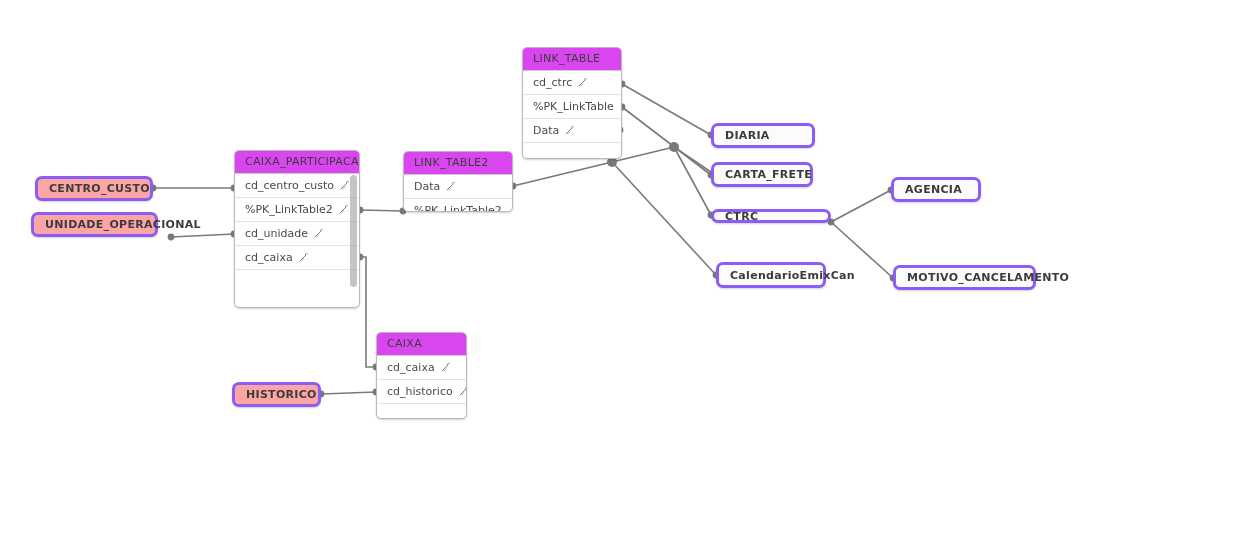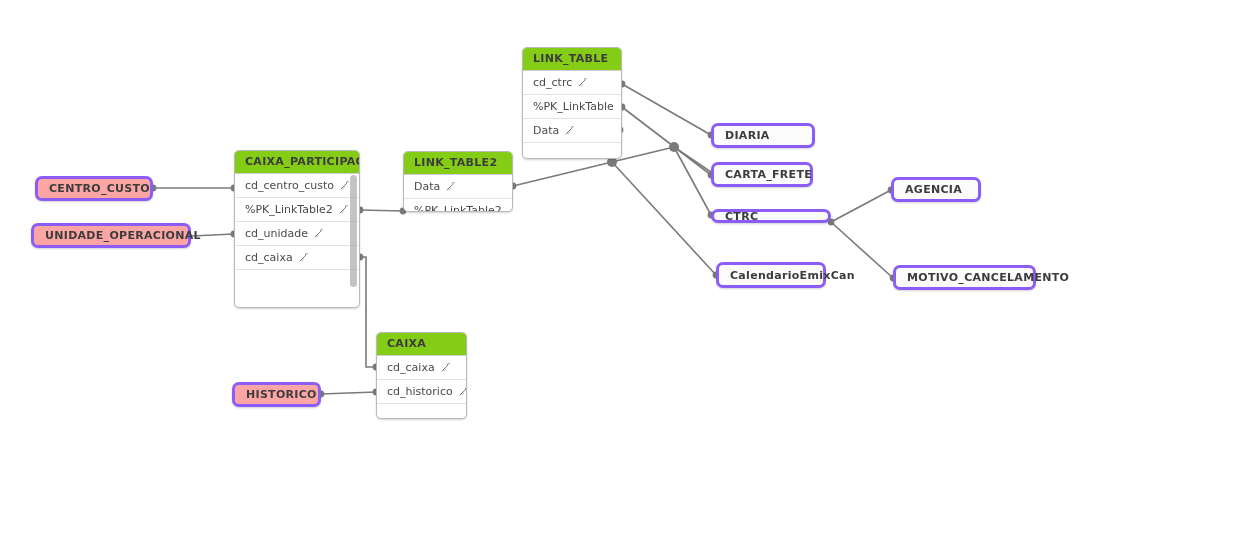--- a/index.html
+++ b/index.html
@@ -14,24 +14,24 @@
   .table-node{
     position:absolute;
     background:#ffffff;
     border:1px solid #b9b9b9;
     border-radius:5px;
     box-shadow:0 1px 2px rgba(0,0,0,.18);
     box-sizing:border-box;
     overflow:hidden;
   }
   .table-node .hdr{
-    background:#84cc16;
+    background:#d946ef;
     border-bottom:1px solid #cfcfcf;
     font-size:11px;
-    font-weight:bold;
+    font-weight:normal;
     color:#3c3c3c;
     letter-spacing:.3px;
     padding:0 10px;
     height:22px;
     line-height:22px;
     white-space:nowrap;
     overflow:hidden;
   }
   .table-node .row{
     height:23px;
@@ -223,21 +223,21 @@
           <span class="fname">cd_historico</span>
           <span class="keyico">
             <svg width="9" height="9" viewBox="0 0 10 10">
               <path d="M9.3 0.7 A1.1 1.1 0 0 0 7.7 2.3 L3.2 6.8 L1.2 8.8 M2.6 7.4 L3.6 8.4 M4.0 6.0 L5.0 7.0" stroke="#6e6e6e" stroke-width="1" fill="none" stroke-linecap="round"></path>
             </svg>
           </span>
         </div>
         <div class="foot"></div>
       </div>
       <div class="pill grey" style="left: 35px; top: 176px; width: 118px; height: 25px;">CENTRO_CUSTO</div>
-      <div class="pill grey" style="left: 31px; top: 223px; width: 160px; height: 25px;">UNIDADE_OPERACIONAL</div>
+      <div class="pill grey" style="left: 31px; top: 212px; width: 127px; height: 25px;">UNIDADE_OPERACIONAL</div>
       <div class="pill grey" style="left: 232px; top: 382px; width: 89px; height: 25px;">HISTORICO</div>
       <div class="pill white" style="left: 711px; top: 123px; width: 104px; height: 25px;">DIARIA</div>
       <div class="pill white" style="left: 711px; top: 162px; width: 102px; height: 25px;">CARTA_FRETE</div>
       <div class="pill white" style="left: 711px; top: 209px; width: 120px; height: 14px;">CTRC</div>
       <div class="pill white" style="left: 716px; top: 262px; width: 110px; height: 26px;">CalendarioEmixCan</div>
       <div class="pill white" style="left: 891px; top: 177px; width: 90px; height: 25px;">AGENCIA</div>
       <div class="pill white" style="left: 893px; top: 265px; width: 143px; height: 25px;">MOTIVO_CANCELAMENTO</div>
     </div>
 
 </div>

